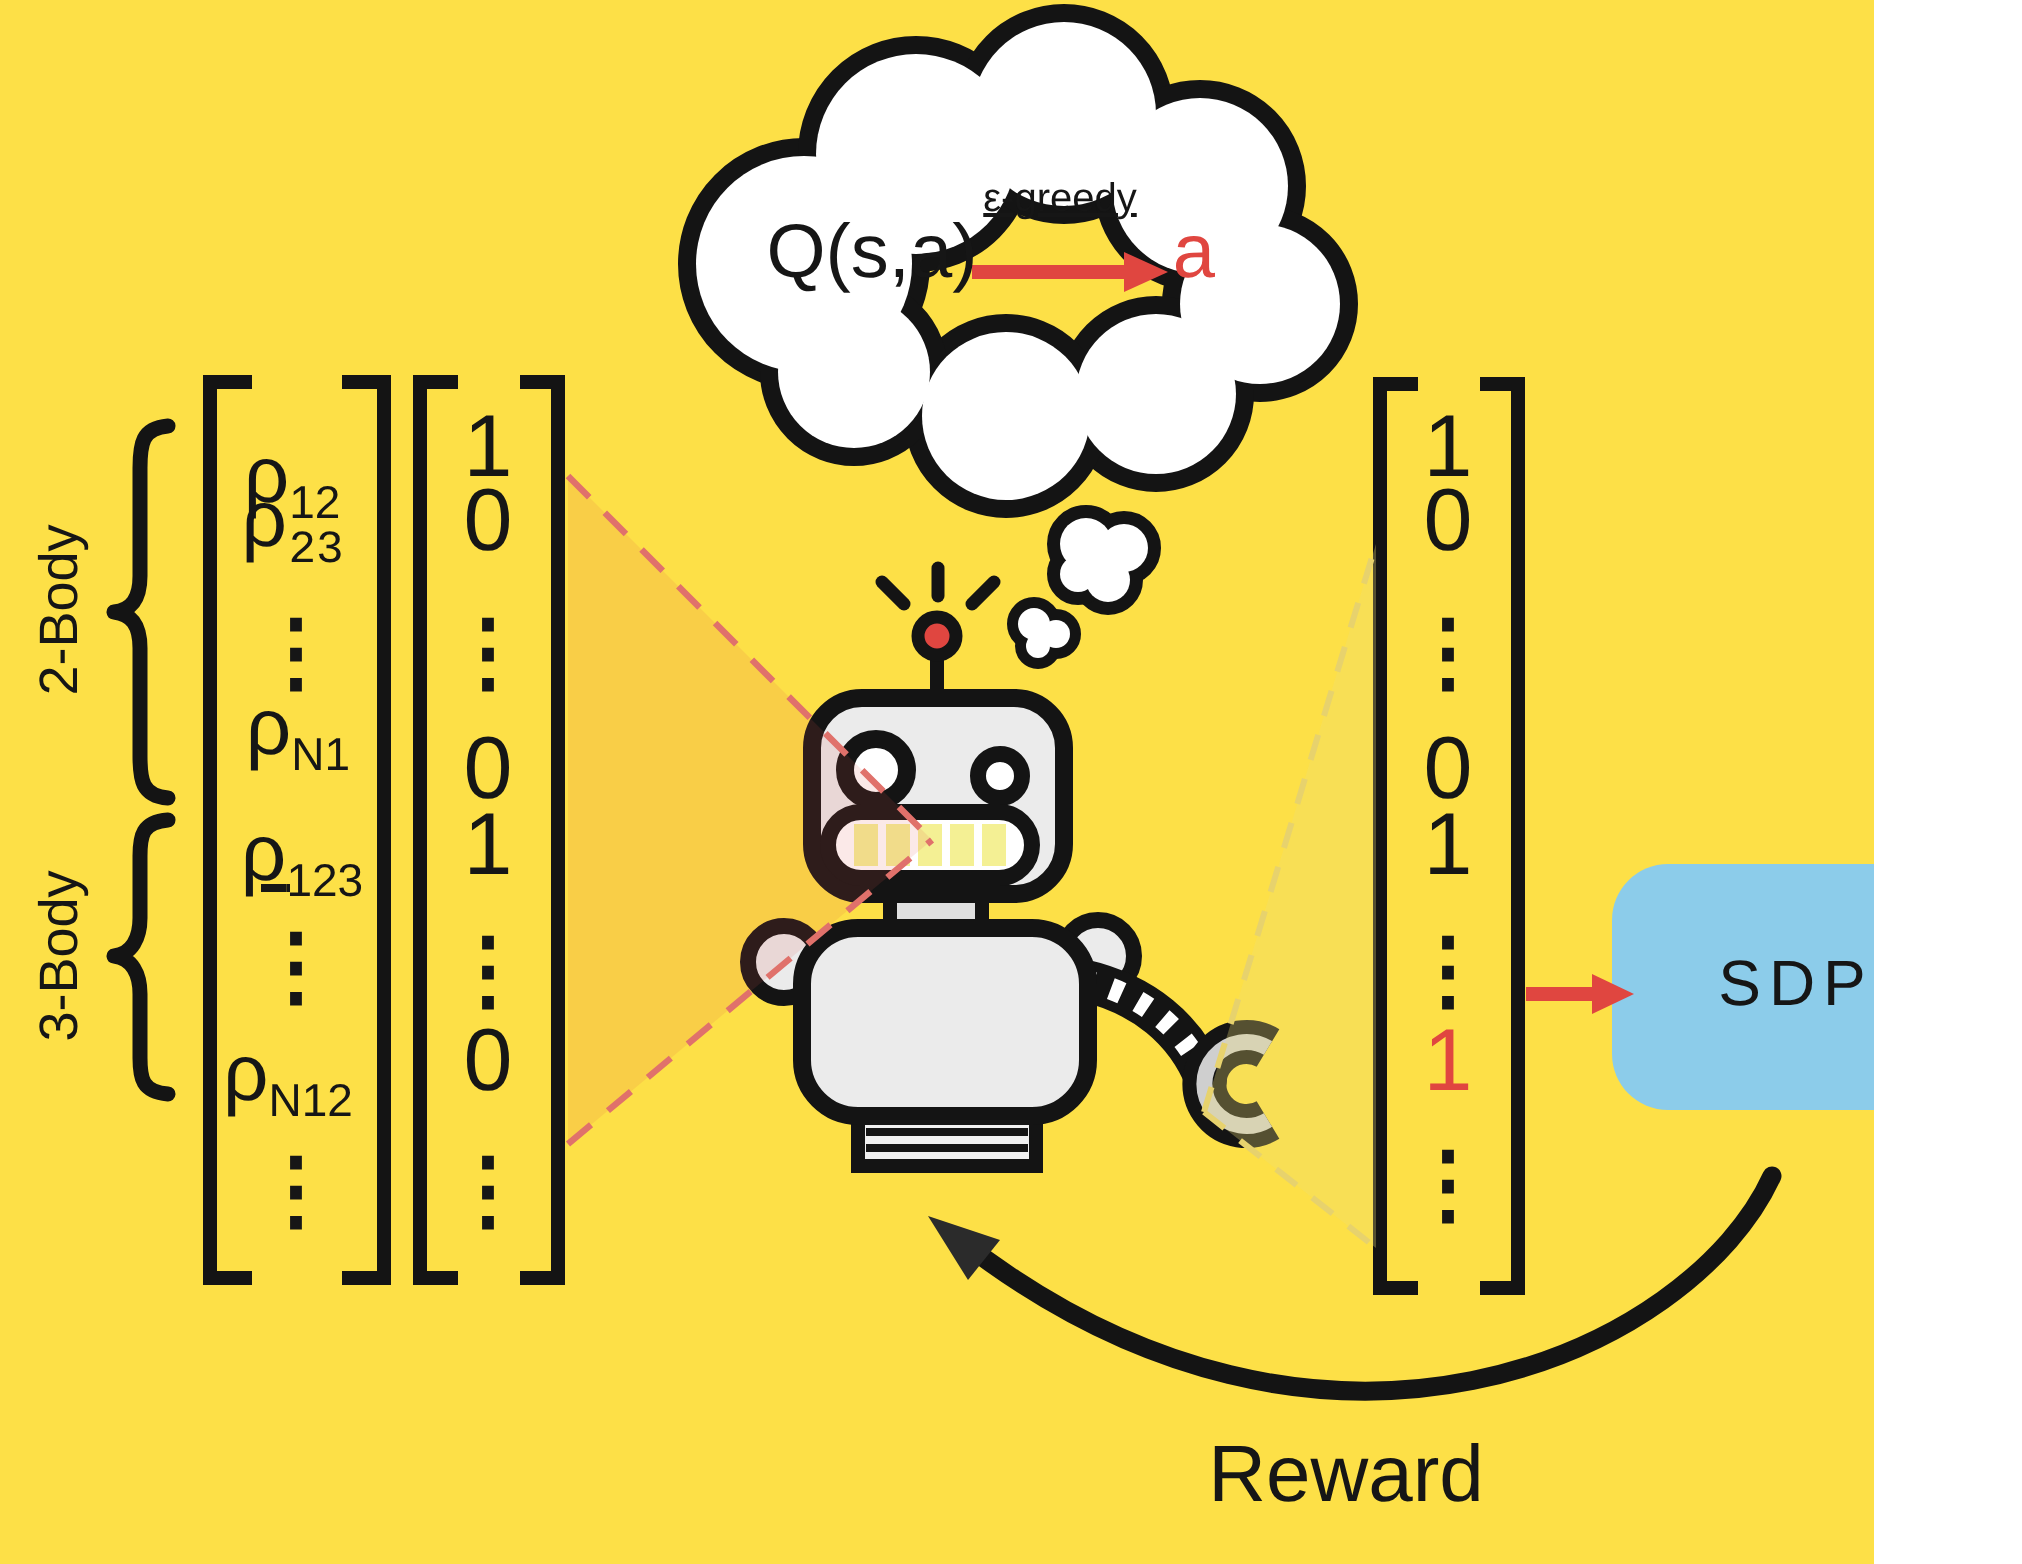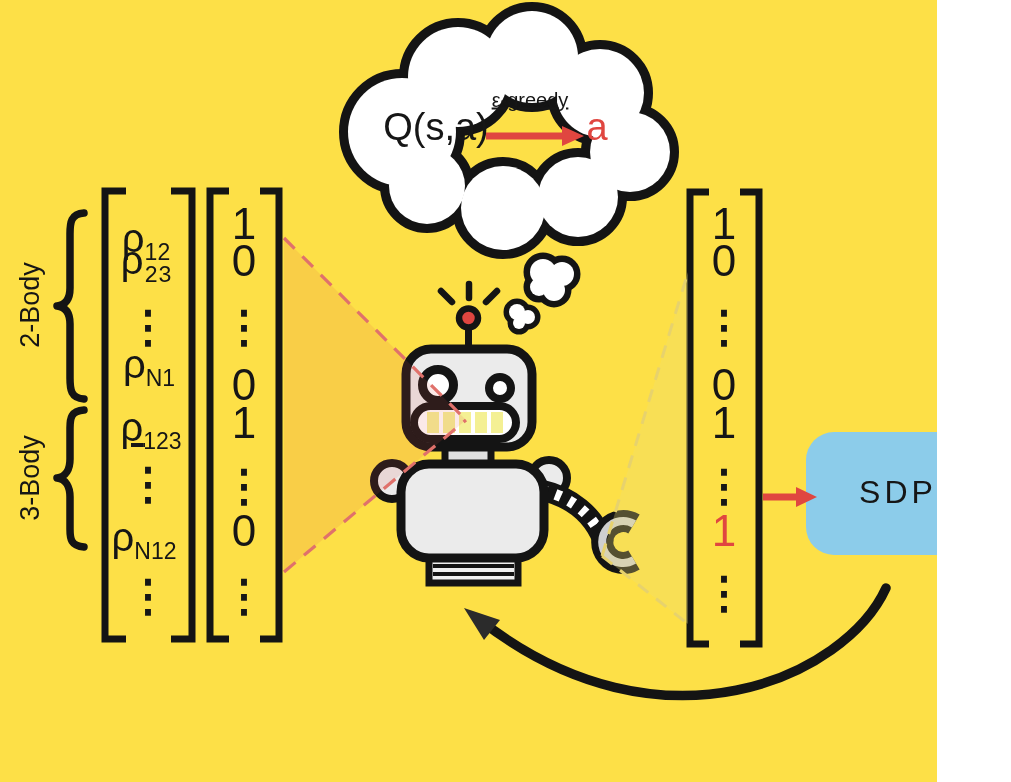--- a/index.html
+++ b/index.html
@@ -206,14 +206,15 @@
   <div class="cell" style="left:724px;top:261px;">0</div>
   <div class="cell dots" style="left:724px;top:327px;">⋮</div>
   <div class="cell" style="left:724px;top:385px;">0</div>
   <div class="cell" style="left:724px;top:423px;">1</div>
   <div class="cell dots" style="left:724px;top:486px;">⋮</div>
   <div class="cell red" style="left:724px;top:531px;">1</div>
   <div class="cell dots" style="left:724px;top:593px;">⋮</div>
 
   <div class="txt sdp-label" style="left:898px;top:492px;">SDP</div>
 
+  <div class="txt reward-label" style="left:673px;top:738px;">Reward</div>
 
 </div>
 
 </body></html>

